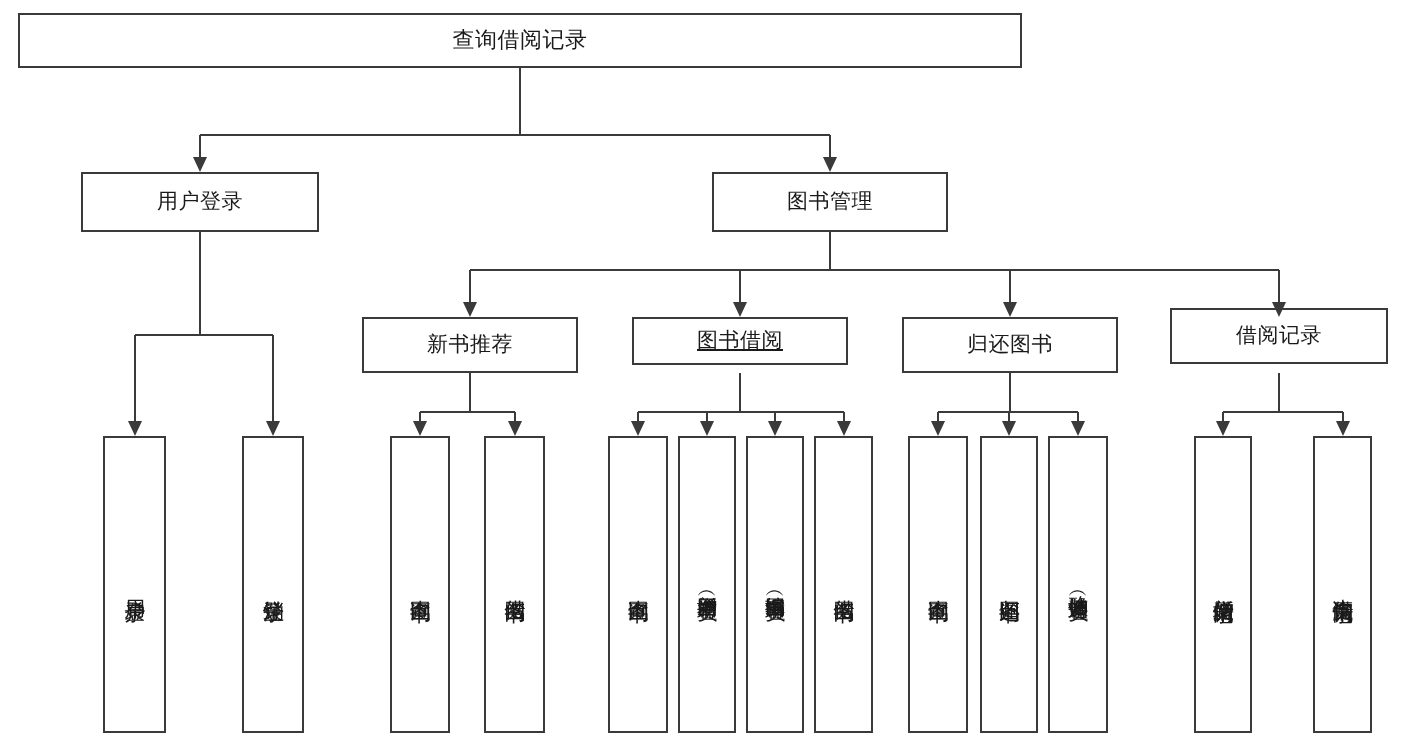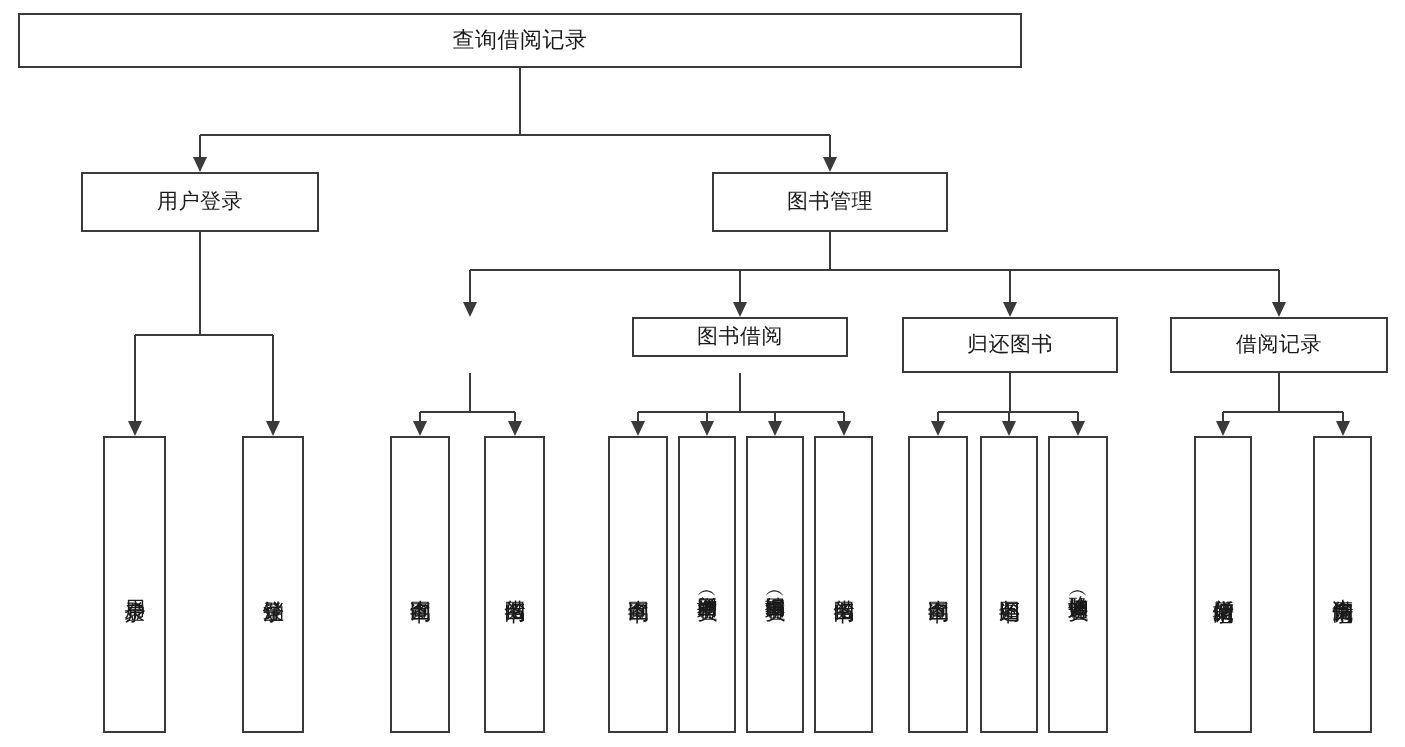--- a/index.html
+++ b/index.html
@@ -90,27 +90,30 @@
     <span class="label">查询借阅记录</span>
   </div>
 
   <div class="node horiz" id="n-l2-0" style="left: 81px; top: 172px; width: 238px; height: 60px;">
     <span class="label">用户登录</span>
   </div>
   <div class="node horiz" id="n-l2-1" style="left: 712px; top: 172px; width: 236px; height: 60px;">
     <span class="label">图书管理</span>
   </div>
 
-  <div class="node horiz" id="n-l3-1" style="left: 632px; top: 317px; width: 216px; height: 40px;">
+  <div class="node horiz" id="n-l3-0" style="left: 362px; top: 317px; width: 216px; height: 56px;">
+    <span class="label">新书推荐</span>
+  </div>
+  <div class="node horiz" id="n-l3-1" style="left: 632px; top: 317px; width: 216px; height: 48px; text-decoration: underline;">
     <span class="label">图书借阅</span>
   </div>
   <div class="node horiz" id="n-l3-2" style="left: 902px; top: 317px; width: 216px; height: 56px;">
     <span class="label">归还图书</span>
   </div>
-  <div class="node horiz" id="n-l3-3" style="left: 1170px; top: 317px; width: 218px; height: 56px;">
+  <div class="node horiz" id="n-l3-3" style="left: 1170px; top: 308px; width: 218px; height: 56px;">
     <span class="label">借阅记录</span>
   </div>
 
   <div class="node vert" id="n-leaf-0" style="left: 103px; top: 436px; width: 63px; height: 297px;">
     <span class="label">用户登录</span>
   </div>
   <div class="node vert" id="n-leaf-1" style="left: 242px; top: 436px; width: 62px; height: 297px;">
     <span class="label">注销登录</span>
   </div>
   <div class="node vert" id="n-leaf-2" style="left: 390px; top: 436px; width: 60px; height: 297px;">

